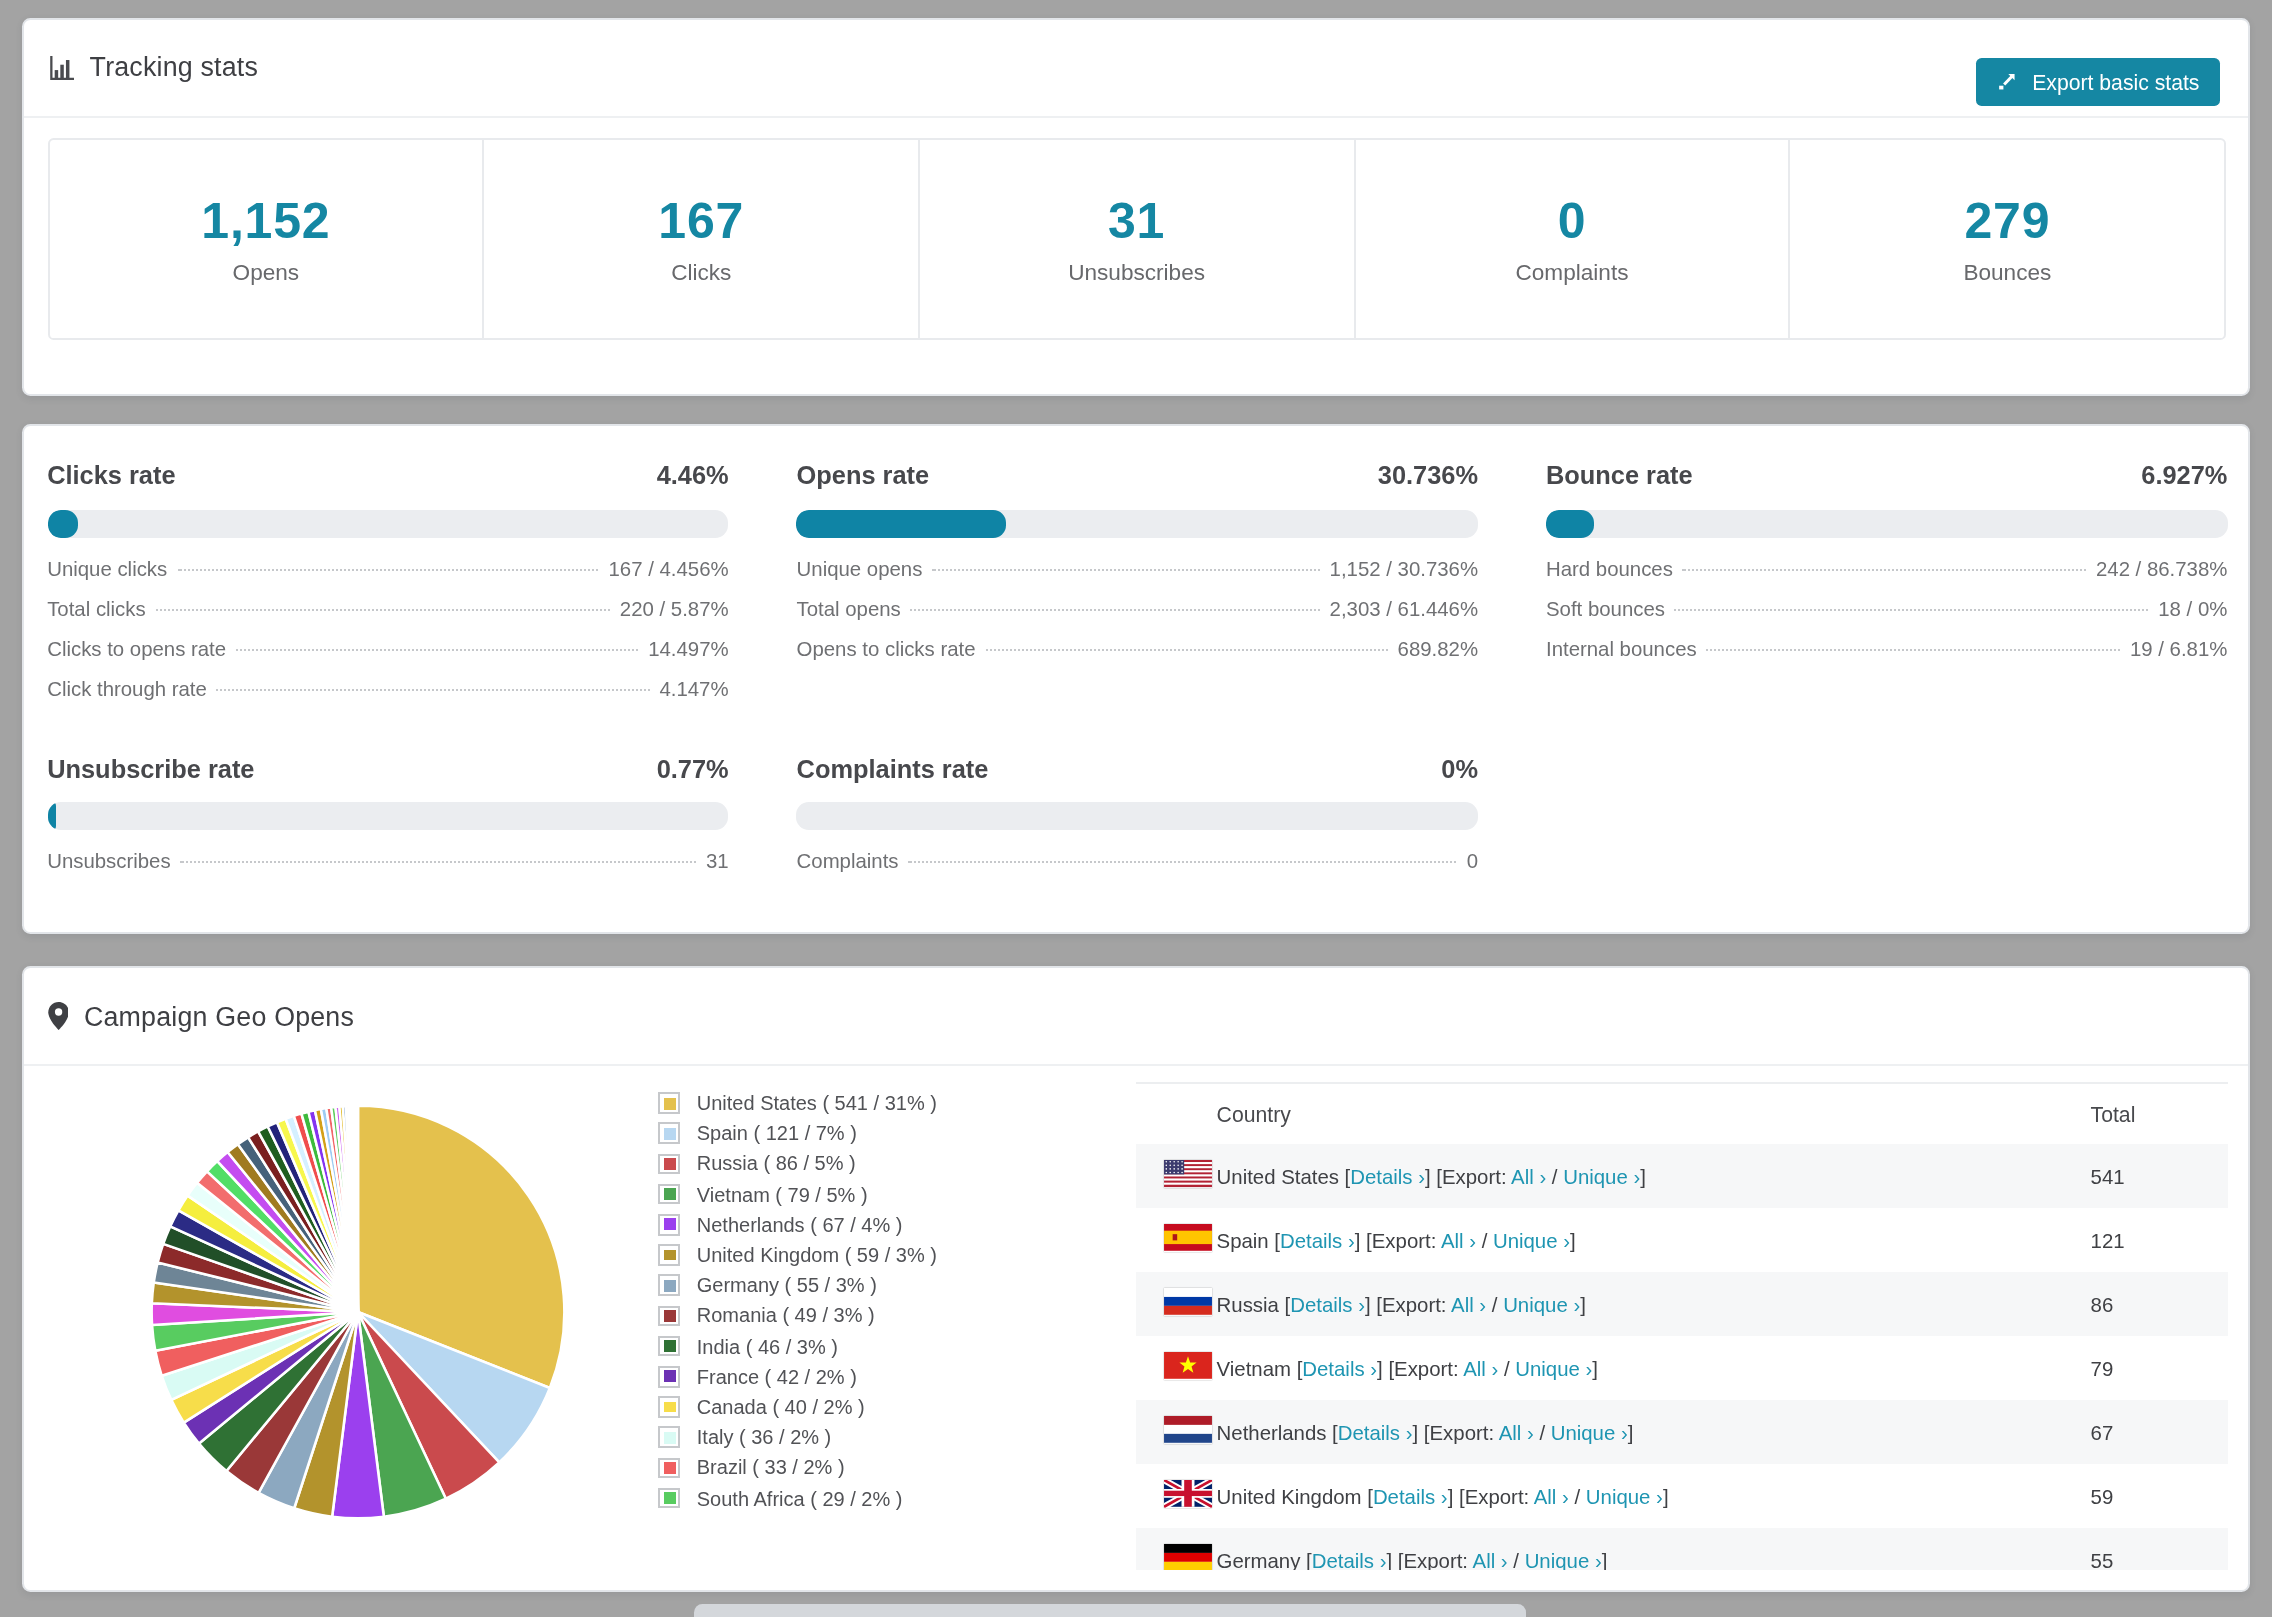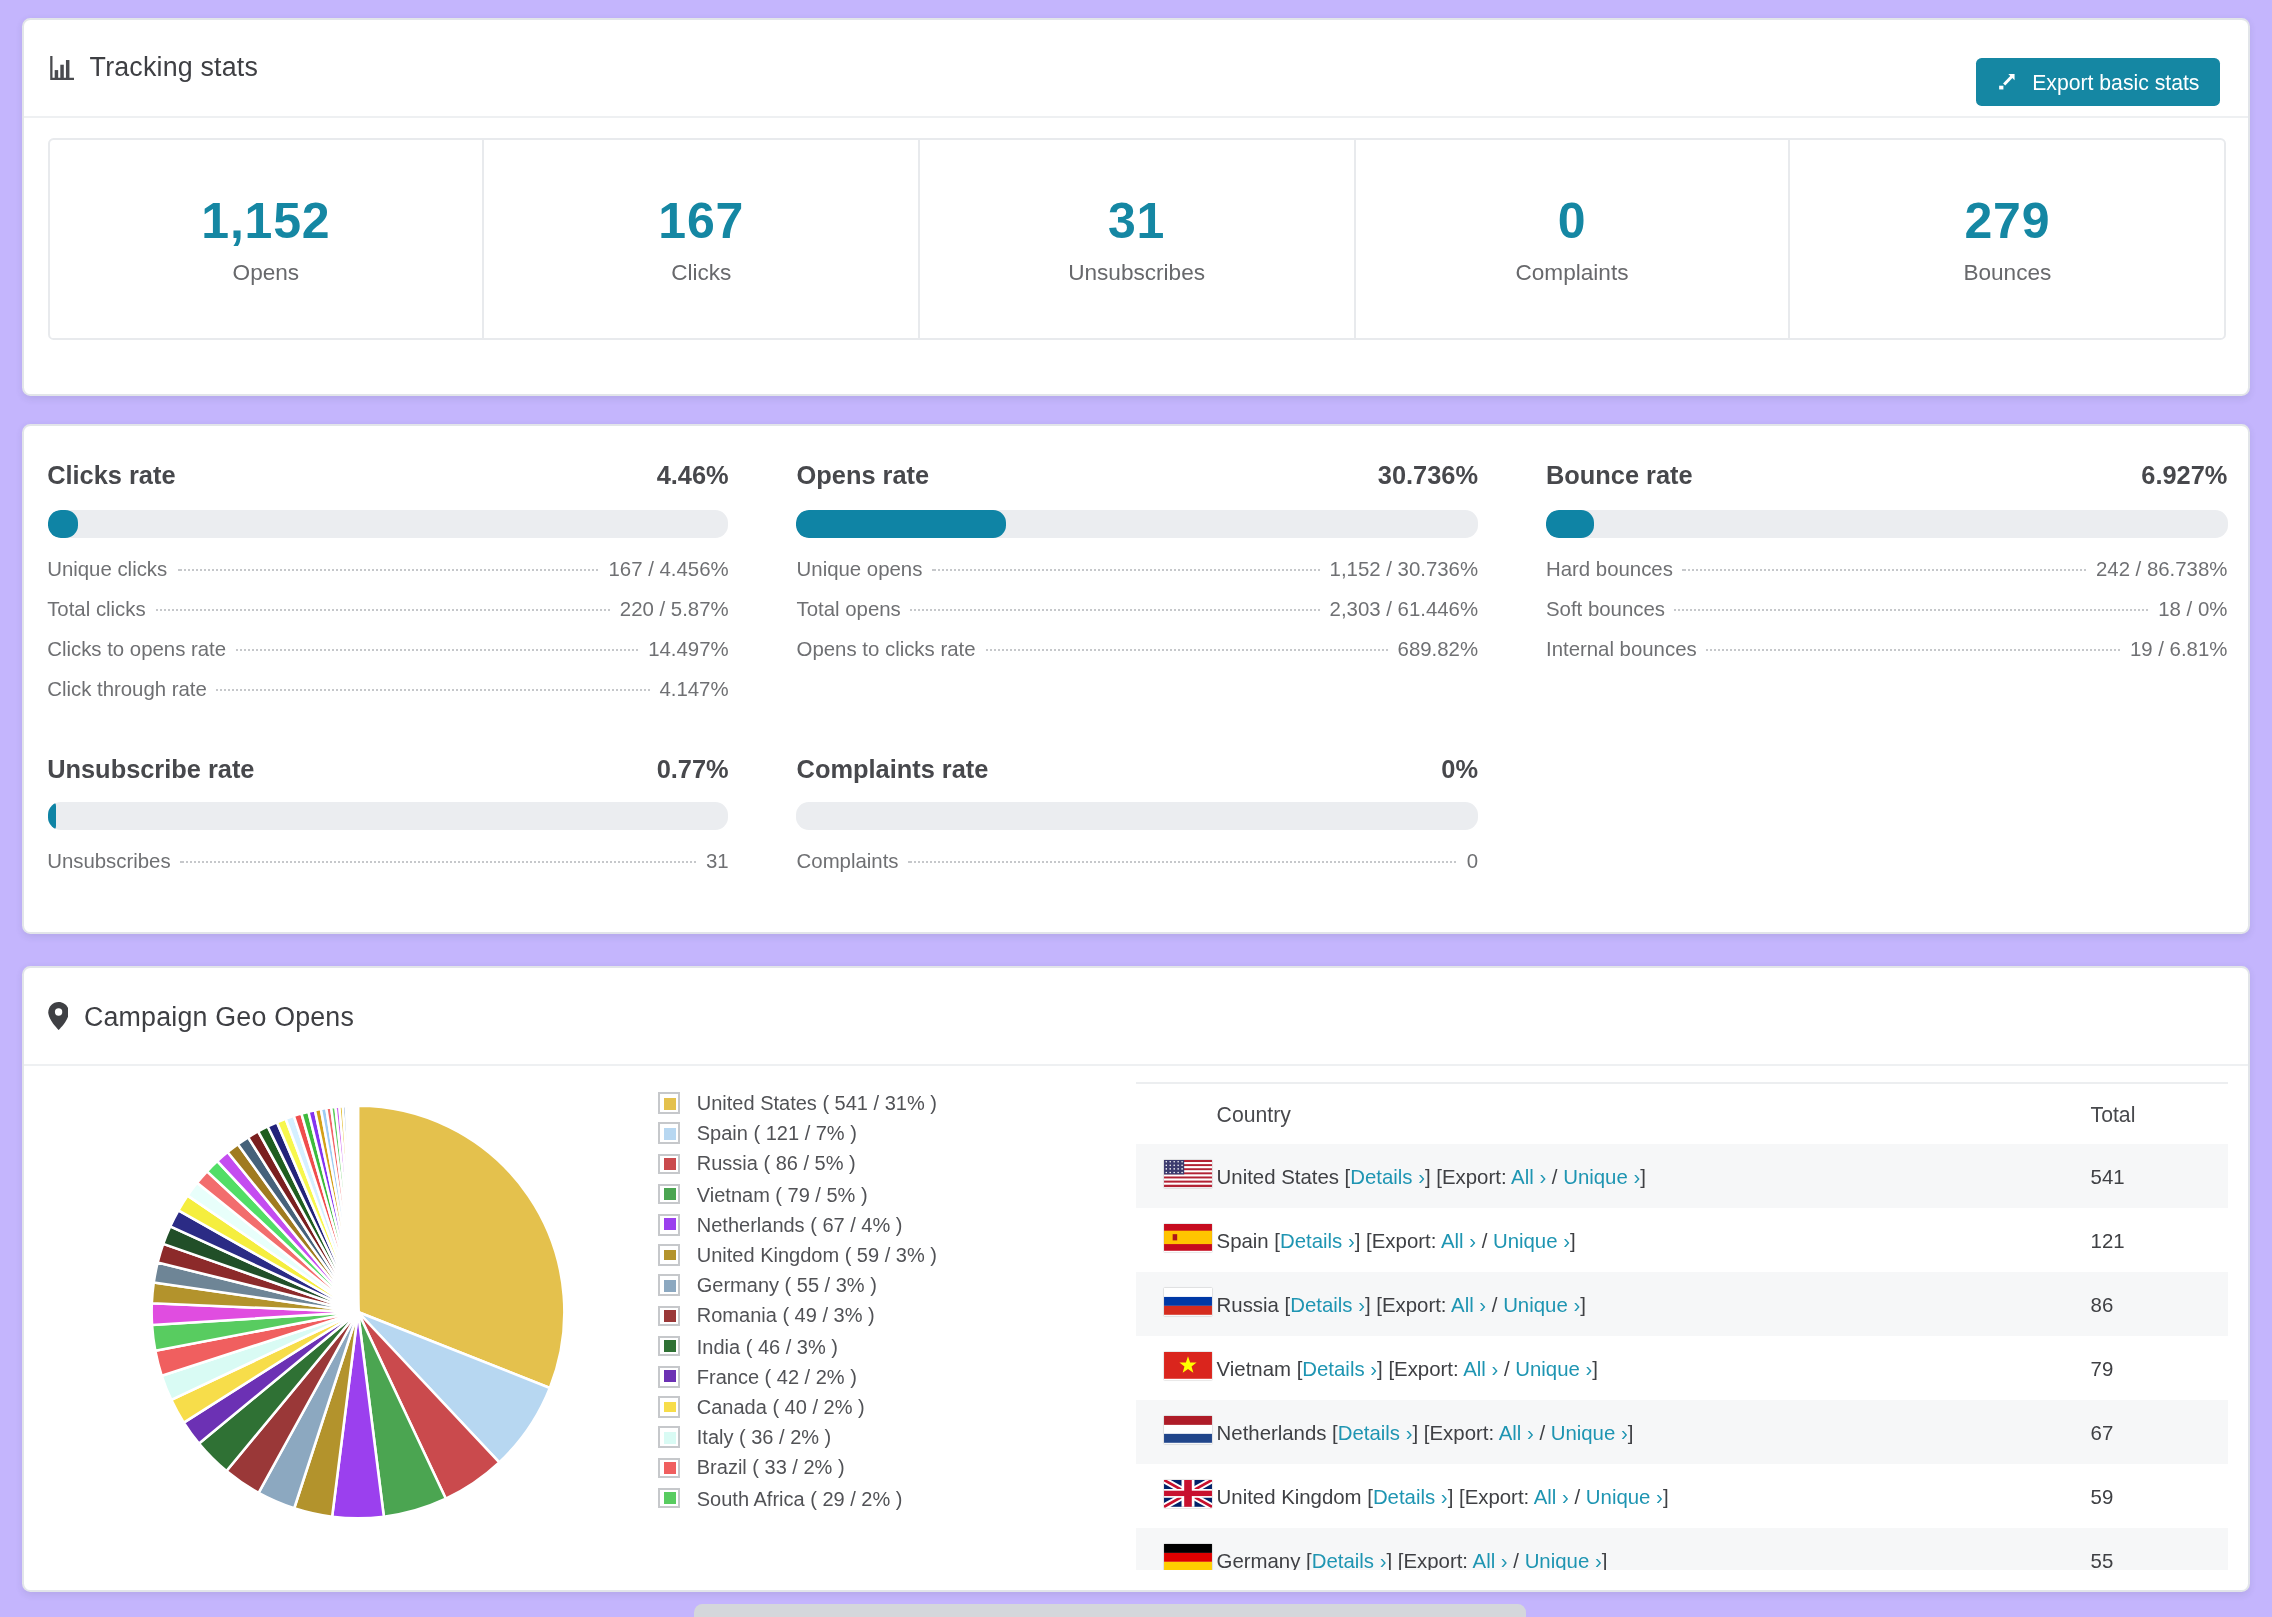--- a/index.html
+++ b/index.html
@@ -1,16 +1,16 @@
 <!DOCTYPE html>
 <html style="font-size:11.3px"><head>
 <meta charset="utf-8">
 <style>
   html,body{margin:0;padding:0;background:#f1f2f4;}
-  .stage{position:relative;width:2273px;height:1618px;overflow:hidden;background:#c4b5fd;}
+  .stage{position:relative;width:2273px;height:1618px;overflow:hidden;background:#a3a3a3;}
   .half{position:absolute;left:0;top:0;width:1136px;height:809px;
         transform:scale(2);transform-origin:0 0;
         font-family:"Liberation Sans",sans-serif;color:#3f4044;}
   .card{position:absolute;left:11.3px;width:1114px;background:#fff;
         border:0.7px solid #e2e5e9;border-radius:4.2px;box-shadow:0 1.4px 3.5px rgba(50,60,70,.10);box-sizing:border-box;}
   .card1{top:8.5px;height:189px;}
   .card2{top:212px;height:255px;}
   .card3{top:483px;height:313px;overflow:hidden;}
 
   .card-head{display:flex;align-items:center;gap:7.8px;height:49px;padding:0 11.3px;

